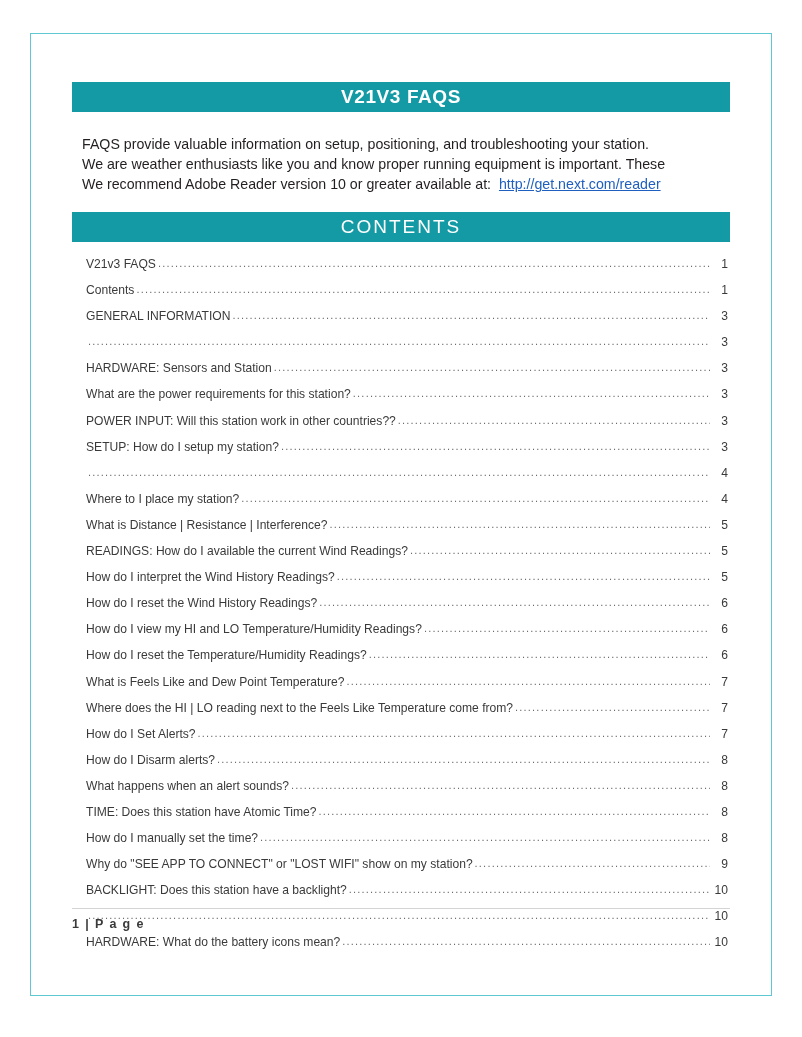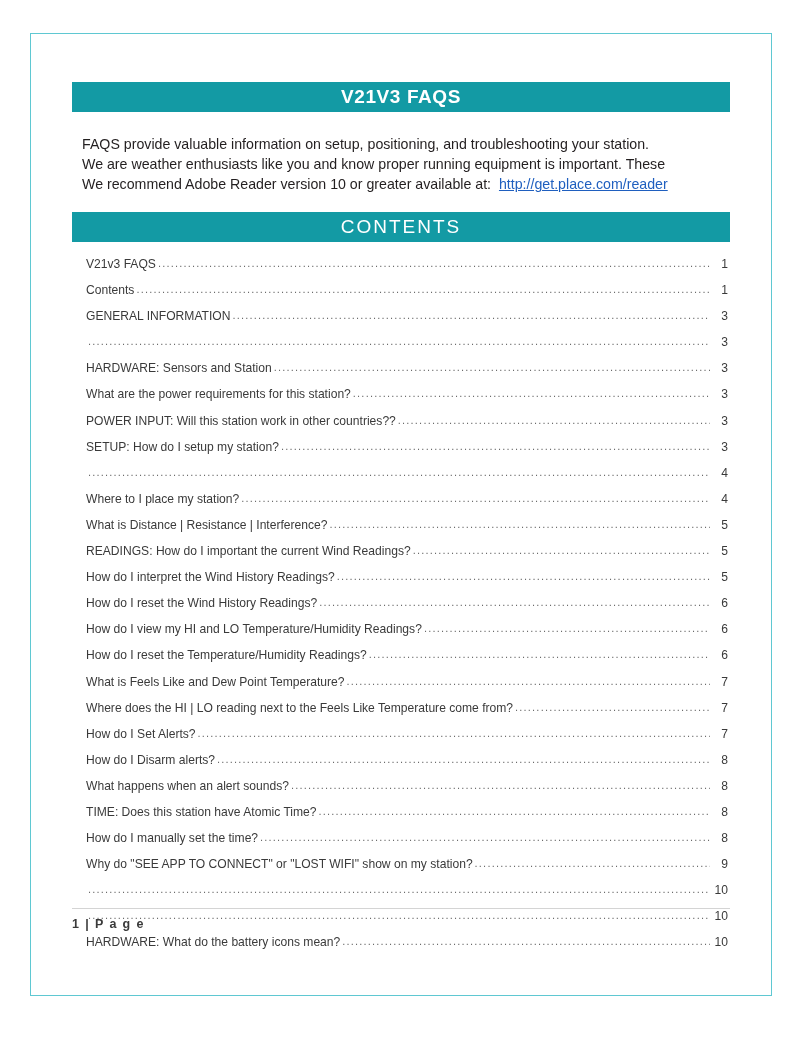--- a/index.html
+++ b/index.html
@@ -134,21 +134,21 @@
 
   <div class="content">
 
     <div class="banner banner-title">V21V3 FAQS</div>
 
     <div class="intro">
       <div class="intro-line">FAQS provide valuable information on setup, positioning, and troubleshooting your station.</div>
       <div class="intro-line">We are weather enthusiasts like you and know proper running equipment is important. These</div>
       <div class="intro-line">
         <span>We recommend Adobe Reader version 10 or greater available at:</span>
-        <span>&nbsp;</span><a href="#">http://get.place.com/reader</a>
+        <span>&nbsp;</span><a href="#">http://get.next.com/reader</a>
       </div>
     </div>
 
     <div class="banner banner-contents">CONTENTS</div>
 
     <div class="toc">
 
       <div class="toc-row">
         <span class="t">V21v3 FAQS</span>
         <span class="dots">....................................................................................................................................................................................................</span>
@@ -207,21 +207,21 @@
         <span class="pg">4</span>
       </div>
 
       <div class="toc-row">
         <span class="t">What is Distance | Resistance | Interference?</span>
         <span class="dots">....................................................................................................................................................................................................</span>
         <span class="pg">5</span>
       </div>
 
       <div class="toc-row">
-        <span class="t">READINGS: How do I important the current Wind Readings?</span>
+        <span class="t">READINGS: How do I available the current Wind Readings?</span>
         <span class="dots">....................................................................................................................................................................................................</span>
         <span class="pg">5</span>
       </div>
 
       <div class="toc-row">
         <span class="t">How do I interpret the Wind History Readings?</span>
         <span class="dots">....................................................................................................................................................................................................</span>
         <span class="pg">5</span>
       </div>
 
@@ -285,20 +285,21 @@
         <span class="pg">8</span>
       </div>
 
       <div class="toc-row">
         <span class="t">Why do "SEE APP TO CONNECT" or "LOST WIFI" show on my station?</span>
         <span class="dots">....................................................................................................................................................................................................</span>
         <span class="pg">9</span>
       </div>
 
       <div class="toc-row">
+        <span class="t">BACKLIGHT: Does this station have a backlight?</span>
         <span class="dots">....................................................................................................................................................................................................</span>
         <span class="pg">10</span>
       </div>
 
       <div class="toc-row">
         <span class="dots">....................................................................................................................................................................................................</span>
         <span class="pg">10</span>
       </div>
 
       <div class="toc-row">

